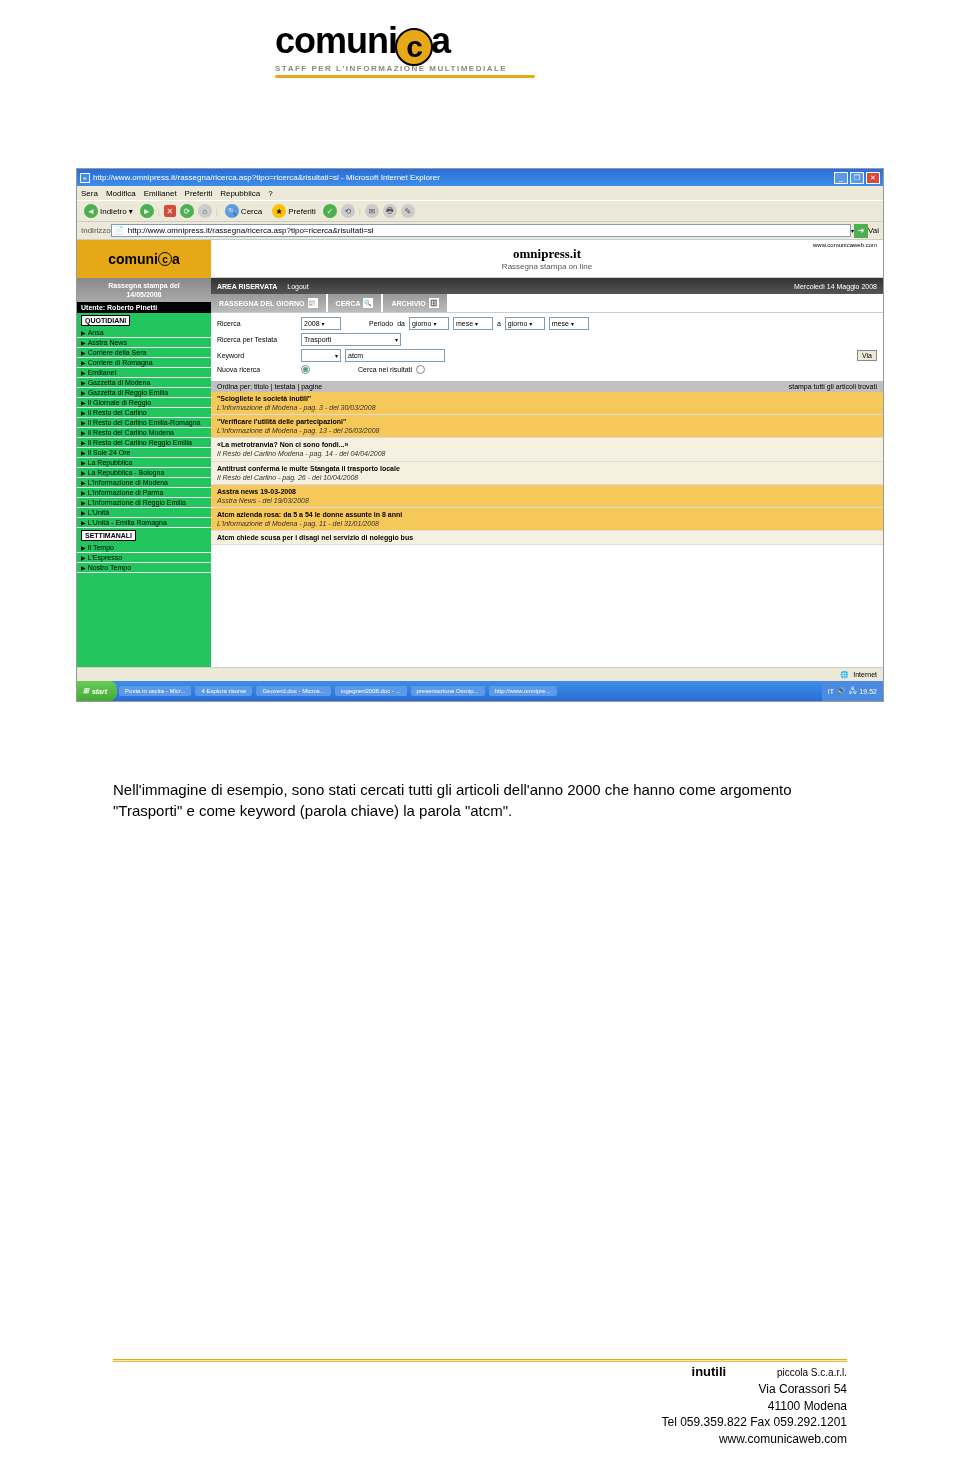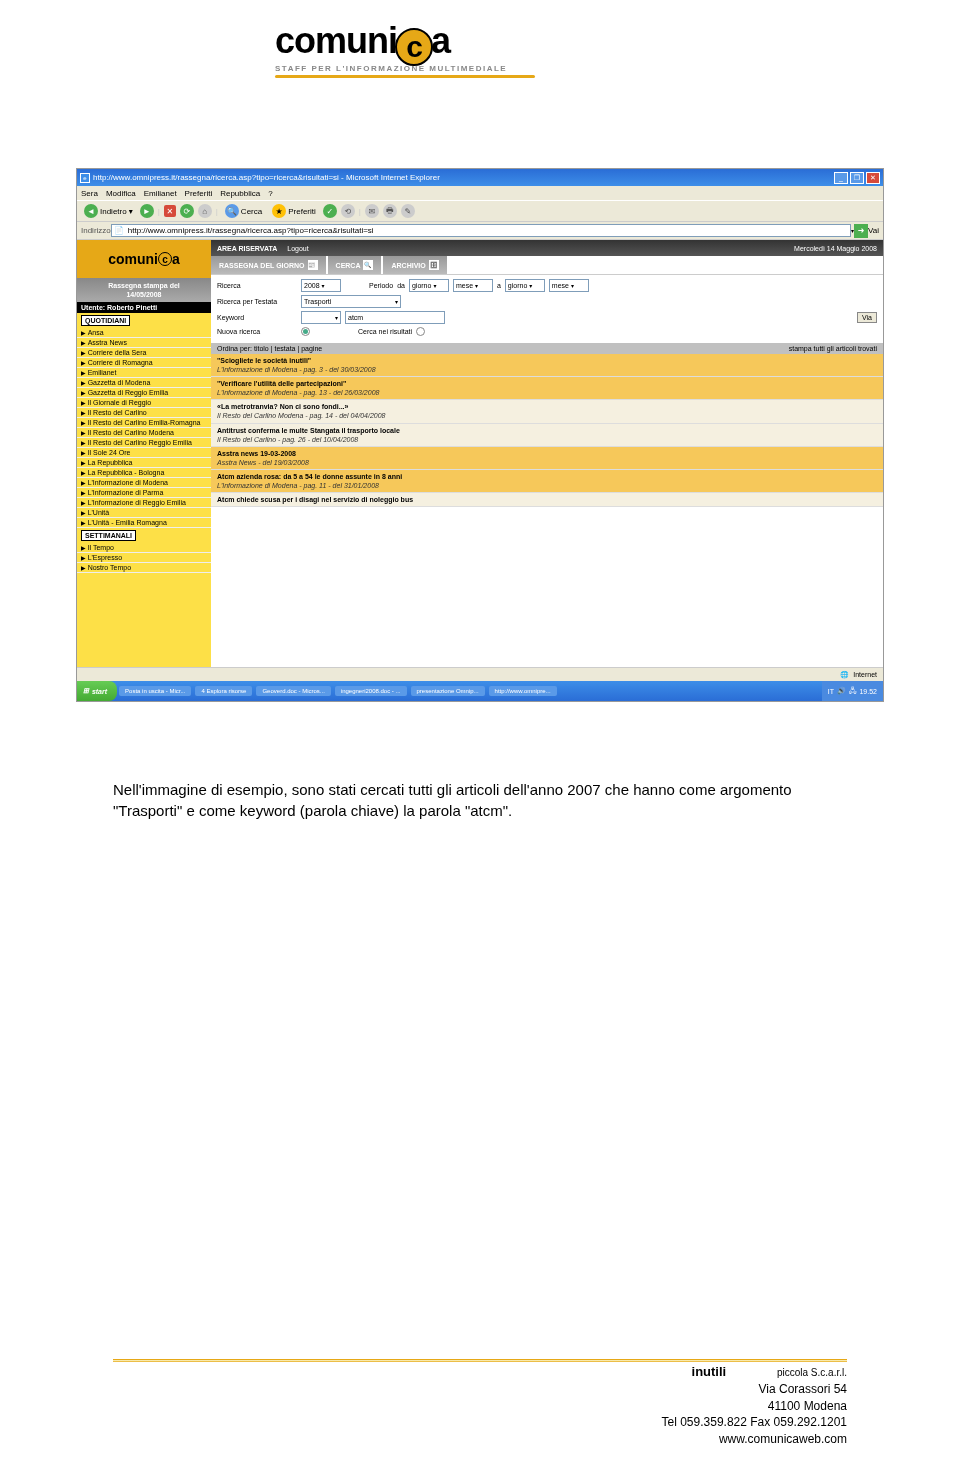--- a/index.html
+++ b/index.html
@@ -174,21 +174,21 @@
 
   .content-area {
     background: #fff;
     height: 432px;
     display: flex;
     position: relative;
   }
 
   .sidebar {
     width: 134px;
-    background: #fde047;
+    background: #22c55e;
     font-size: 7px;
   }
   .sidebar-logo {
     height: 38px;
     background: #e6a817;
     display: flex;
     align-items: center;
     justify-content: center;
     font-weight: 900;
     font-size: 14px;
@@ -549,20 +549,25 @@
         </div>
       <div><span class="sidebar-cat">SETTIMANALI</span></div>
       <div id="settimanali-list">
           <div class="sidebar-item"><span class="tri">▶</span> Il Tempo</div>
           <div class="sidebar-item"><span class="tri">▶</span> L'Espresso</div>
           <div class="sidebar-item"><span class="tri">▶</span> Nostro Tempo</div>
         </div>
     </div>
 
     <div class="main-area">
+      <div class="main-header">
+        <div style="position:absolute; right:6px; top:2px; font-size:6px;">www.comunicaweb.com</div>
+        <div class="omni-brand">omnipress.it</div>
+        <div class="omni-tag">Rassegna stampa on line</div>
+      </div>
       <div class="main-topbar">
         <span class="area">AREA RISERVATA</span>
         <span>Logout</span>
         <span class="spacer"></span>
         <span>Mercoledì 14 Maggio 2008</span>
       </div>
       <div class="nav-tabs">
         <div class="nav-tab">
             <span>RASSEGNA DEL GIORNO</span>
             <span class="nav-icon">📰</span>
@@ -688,21 +693,21 @@
       <span>IT</span>
       <span>🔊</span>
       <span>🖧</span>
       <span>19.52</span>
     </div>
   </div>
 </div>
 
 <div class="para">
   <br>
-  <span>Nell'immagine di esempio, sono stati cercati tutti gli articoli dell'anno 2007 che hanno come argomento "Trasporti" e come keyword (parola chiave) la parola "atcm".</span>
+  <span>Nell'immagine di esempio, sono stati cercati tutti gli articoli dell'anno 2000 che hanno come argomento "Trasporti" e come keyword (parola chiave) la parola "atcm".</span>
 </div>
 
 <div class="footer-line"></div>
 <div class="footer-text">
   <div class="company"><b>inutili</b><span class="small"> piccola S.c.a.r.l.</span></div>
   <div>Via Corassori 54</div>
   <div>41100 Modena</div>
   <div>Tel 059.359.822 Fax 059.292.1201</div>
   <div>www.comunicaweb.com</div>
 </div>

